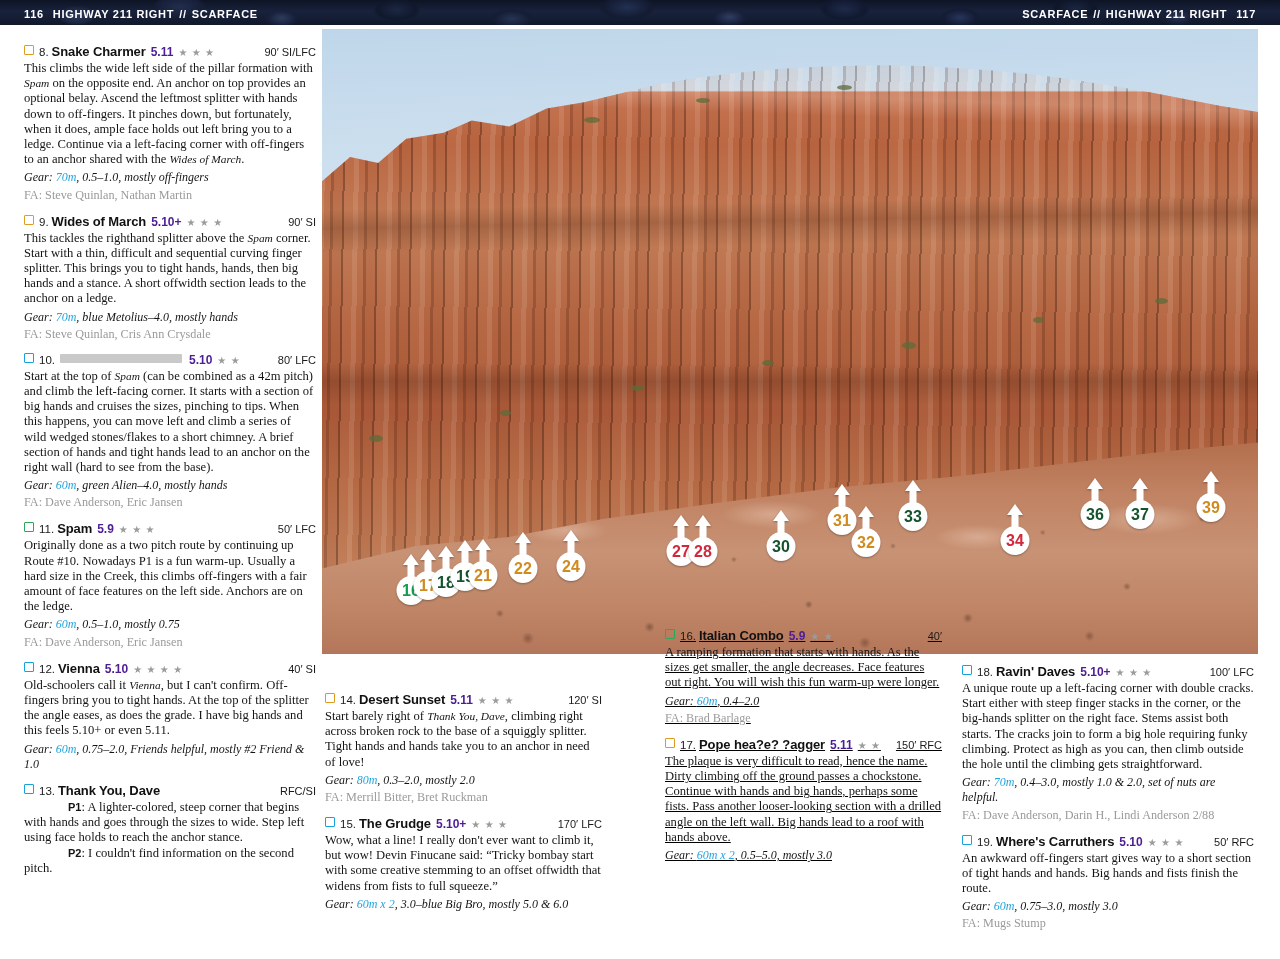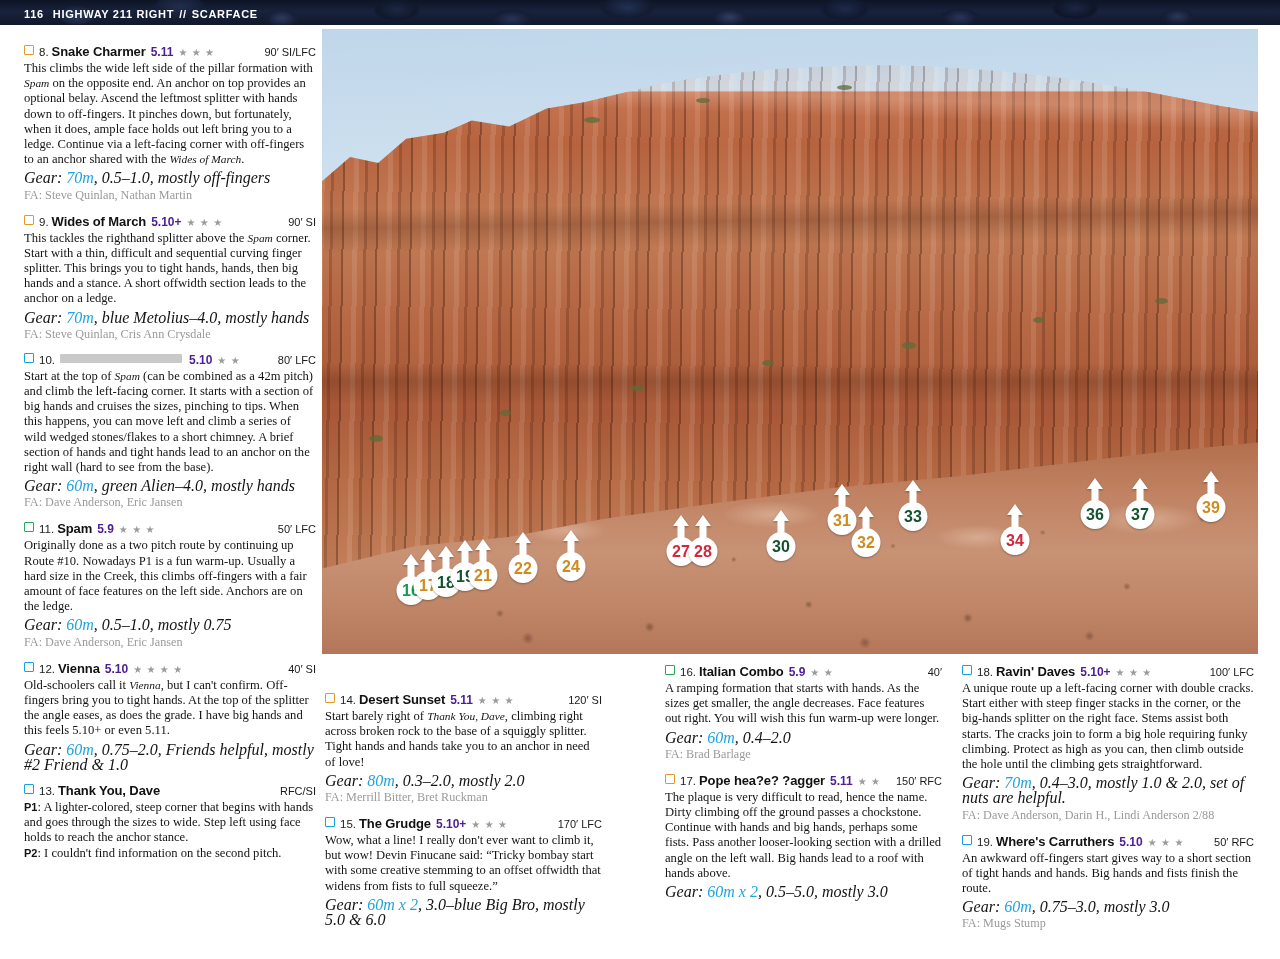--- a/index.html
+++ b/index.html
@@ -154,21 +154,21 @@
     box-shadow:0 1px 2px rgba(0,0,0,.30);
   }
   .c-green{color:#159a4e;}
   .c-orange{color:#d08b1f;}
   .c-blue{color:#14532d;}
   .c-red{color:#d2283c;}
 
   
   .colA{position:absolute;left:24px;top:44px;width:292px;}
   .colB{position:absolute;left:325px;top:664px;width:277px;margin-top:28px;}
-  .colC{position:absolute;left:665px;top:664px;width:277px;}
+  .colC{position:absolute;left:665px;top:628px;width:277px;text-decoration:underline;}
   .colD{position:absolute;left:962px;top:664px;width:292px;}
 
   .route{margin-bottom:11px;}
   .rt-head{
     display:flex;align-items:baseline;
     font-family:"Liberation Sans", sans-serif;
     font-size:11.5px;color:#1a1a1a;line-height:15px;margin-bottom:1px;
   }
   .cb{
     display:inline-block;width:8px;height:8px;border:1.6px solid #e09b22;
@@ -184,41 +184,44 @@
   }
   .rt-grade{font-weight:bold;font-size:12px;color:#4c1d95;margin-left:5px;}
   .rt-stars{color:#9b9b9b;font-size:10px;letter-spacing:.8px;margin-left:5px;}
   .rt-len{margin-left:auto;font-size:11px;color:#1a1a1a;white-space:nowrap;padding-left:8px;}
 
   .rt-body{
     font-family:"Liberation Serif", serif;
     font-size:12.6px;line-height:15.2px;color:#141414;text-align:left;
   }
   .rt-body i{font-size:11.4px;}
-  .pitch{font-family:"Liberation Sans", sans-serif;font-weight:bold;font-size:11px;}
+  .pitch{font-family:"Liberation Sans", sans-serif;font-weight:bold;font-size:11px;margin-left:44px;}
   .rt-gear{
     font-family:"Liberation Serif", serif;font-style:italic;
-    font-size:16px;line-height:15.2px;color:#141414;margin-top:3px;
+    font-size:12px;line-height:15.2px;color:#141414;margin-top:3px;
   }
   .rt-gear .lbl{font-style:italic;}
   .rt-gear .rope{color:#21a3dd;font-style:italic;}
   .rt-fa{
     font-family:"Liberation Serif", serif;
     font-size:12.2px;line-height:15px;color:#9a9a9a;margin-top:2px;
   }
 </style>
 </head>
 <body>
 
 <div class="page">
 
   <div class="header">
     <div class="header-tex"></div>
     <div class="header-left">
       <span class="header-pg">116</span><span>HIGHWAY 211 RIGHT</span><span class="header-sep">//</span><span>SCARFACE</span>
+    </div>
+    <div class="header-right">
+      <span>SCARFACE</span><span class="header-sep">//</span><span>HIGHWAY 211 RIGHT</span><span class="header-pg-r">117</span>
     </div>
   </div>
 
   <div class="photo">
     <div class="sky"></div>
     <div class="cliff"></div>
     <div class="flutes"></div>
     <div class="bands"></div>
     <div class="talus"></div>
     <div class="talus-grain"></div>

